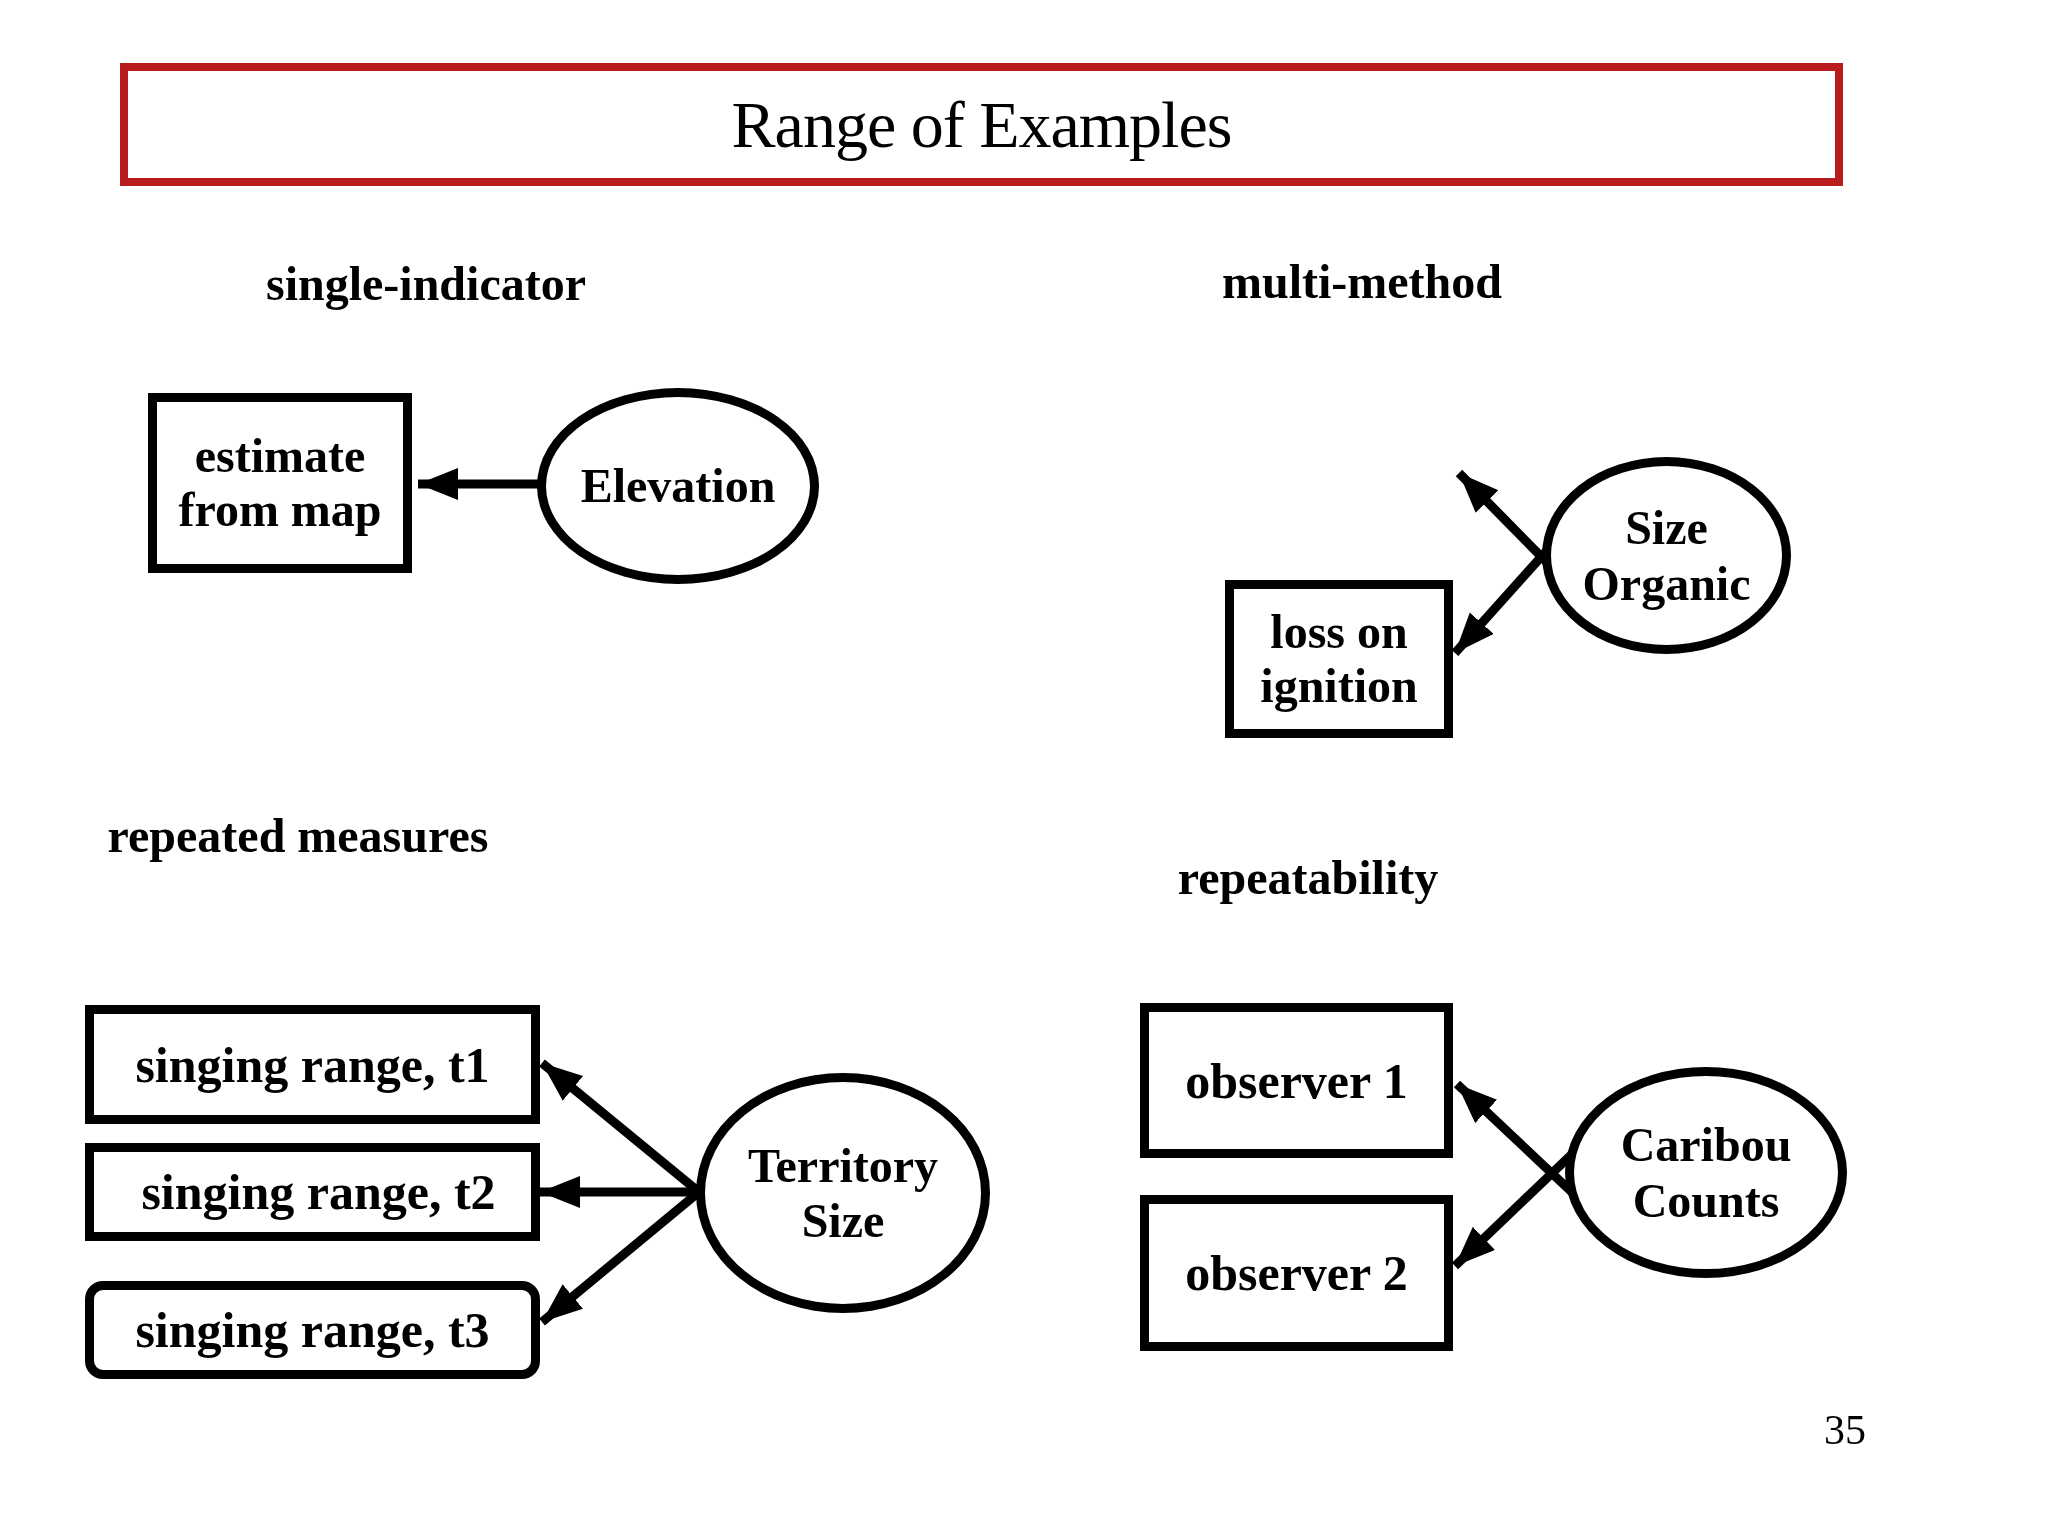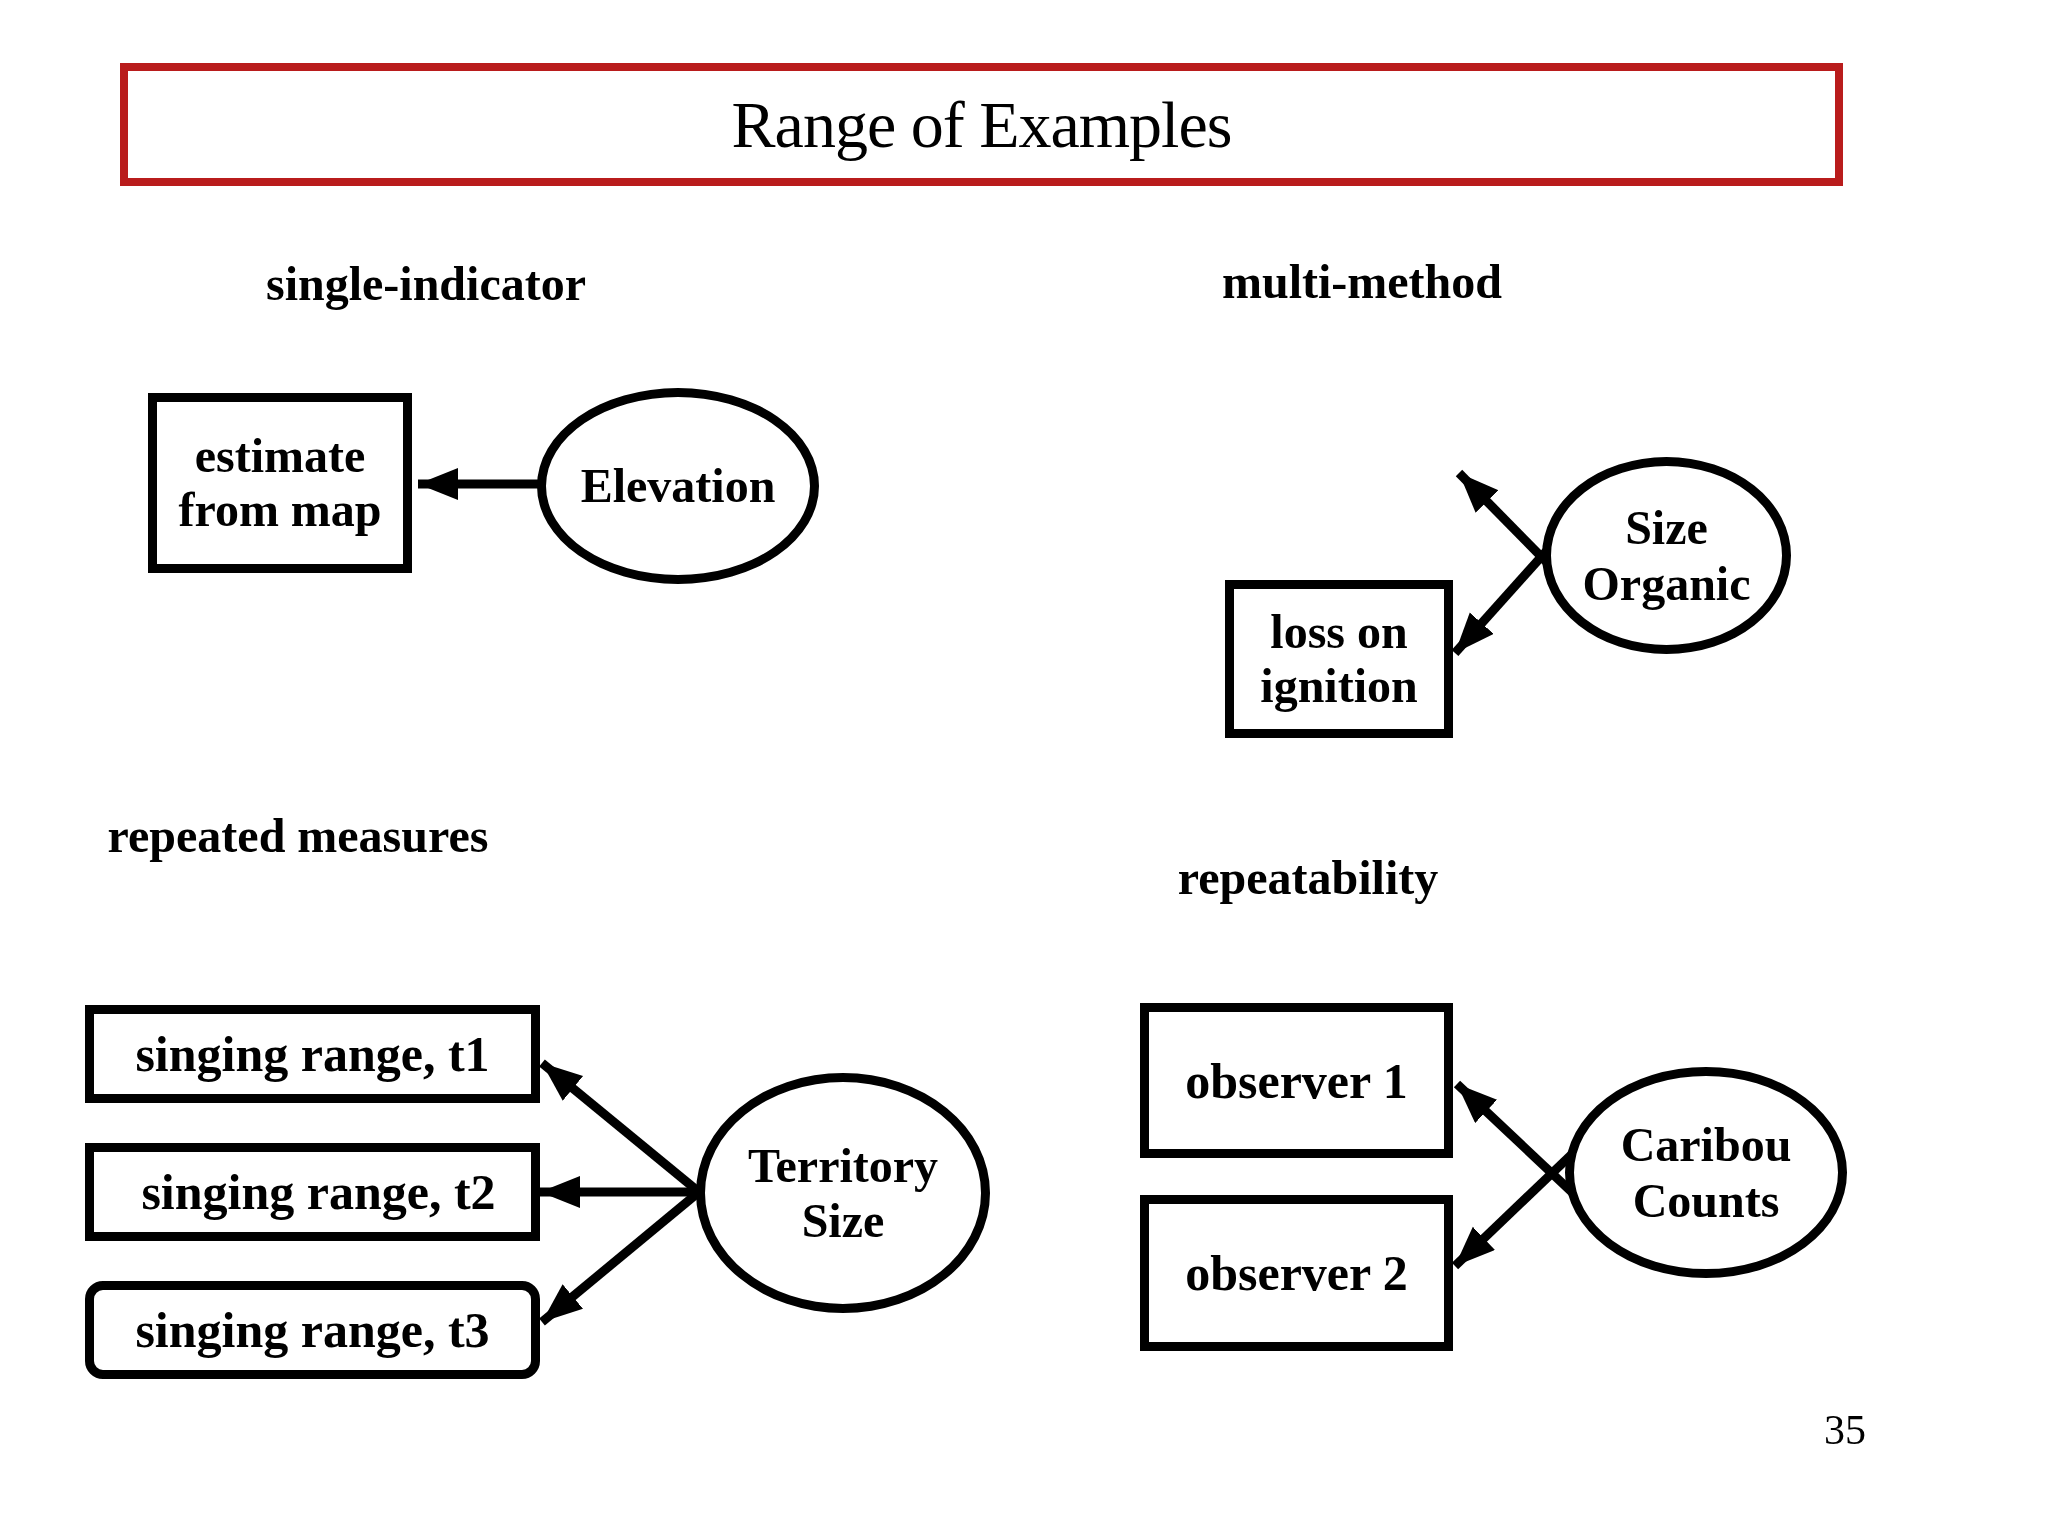--- a/index.html
+++ b/index.html
@@ -47,21 +47,21 @@
     background: #fff;
     display: flex; align-items: center; justify-content: center;
     text-align: center;
     font-weight: bold;
     white-space: pre-line;
     line-height: 1.12;
   }
   #b-efm { left: 148px;  top: 393px;  width: 264px; height: 180px; font-size: 48px; }
   #b-sc  { left: 1225px; top: 388px;  width: 228px; height: 156px; font-size: 50px; }
   #b-loi { left: 1225px; top: 580px;  width: 228px; height: 158px; font-size: 48px; }
-  #b-t1  { left: 85px;   top: 1005px; width: 455px; height: 98px;  font-size: 50px; }
+  #b-t1  { left: 85px;   top: 1005px; width: 455px; height: 119px;  font-size: 50px; }
   #b-t2  { left: 85px;   top: 1143px; width: 455px; height: 98px;  font-size: 50px; padding-left: 12px; }
   #b-t3  { left: 85px;   top: 1281px; width: 455px; height: 98px;  font-size: 50px; border-radius: 18px; }
   #b-o1  { left: 1140px; top: 1003px; width: 313px; height: 155px; font-size: 50px; }
   #b-o2  { left: 1140px; top: 1195px; width: 313px; height: 156px; font-size: 50px; }
   .node-ellipse {
     position: absolute;
     border: 9px solid #000;
     border-radius: 50%;
     box-sizing: border-box;
     background: #fff;

